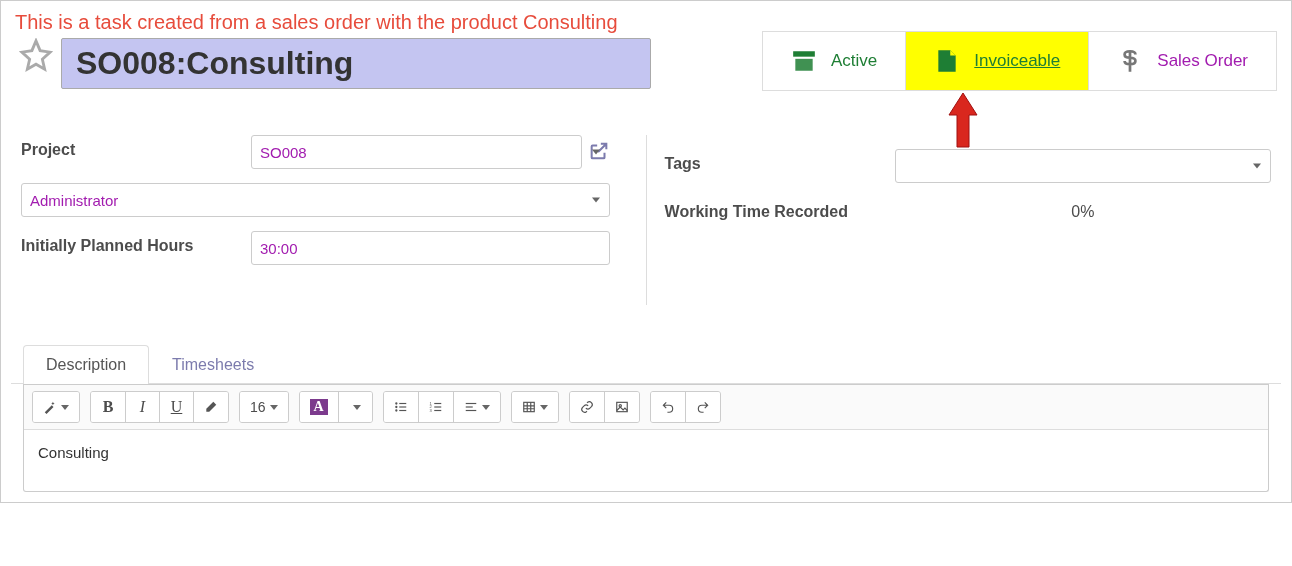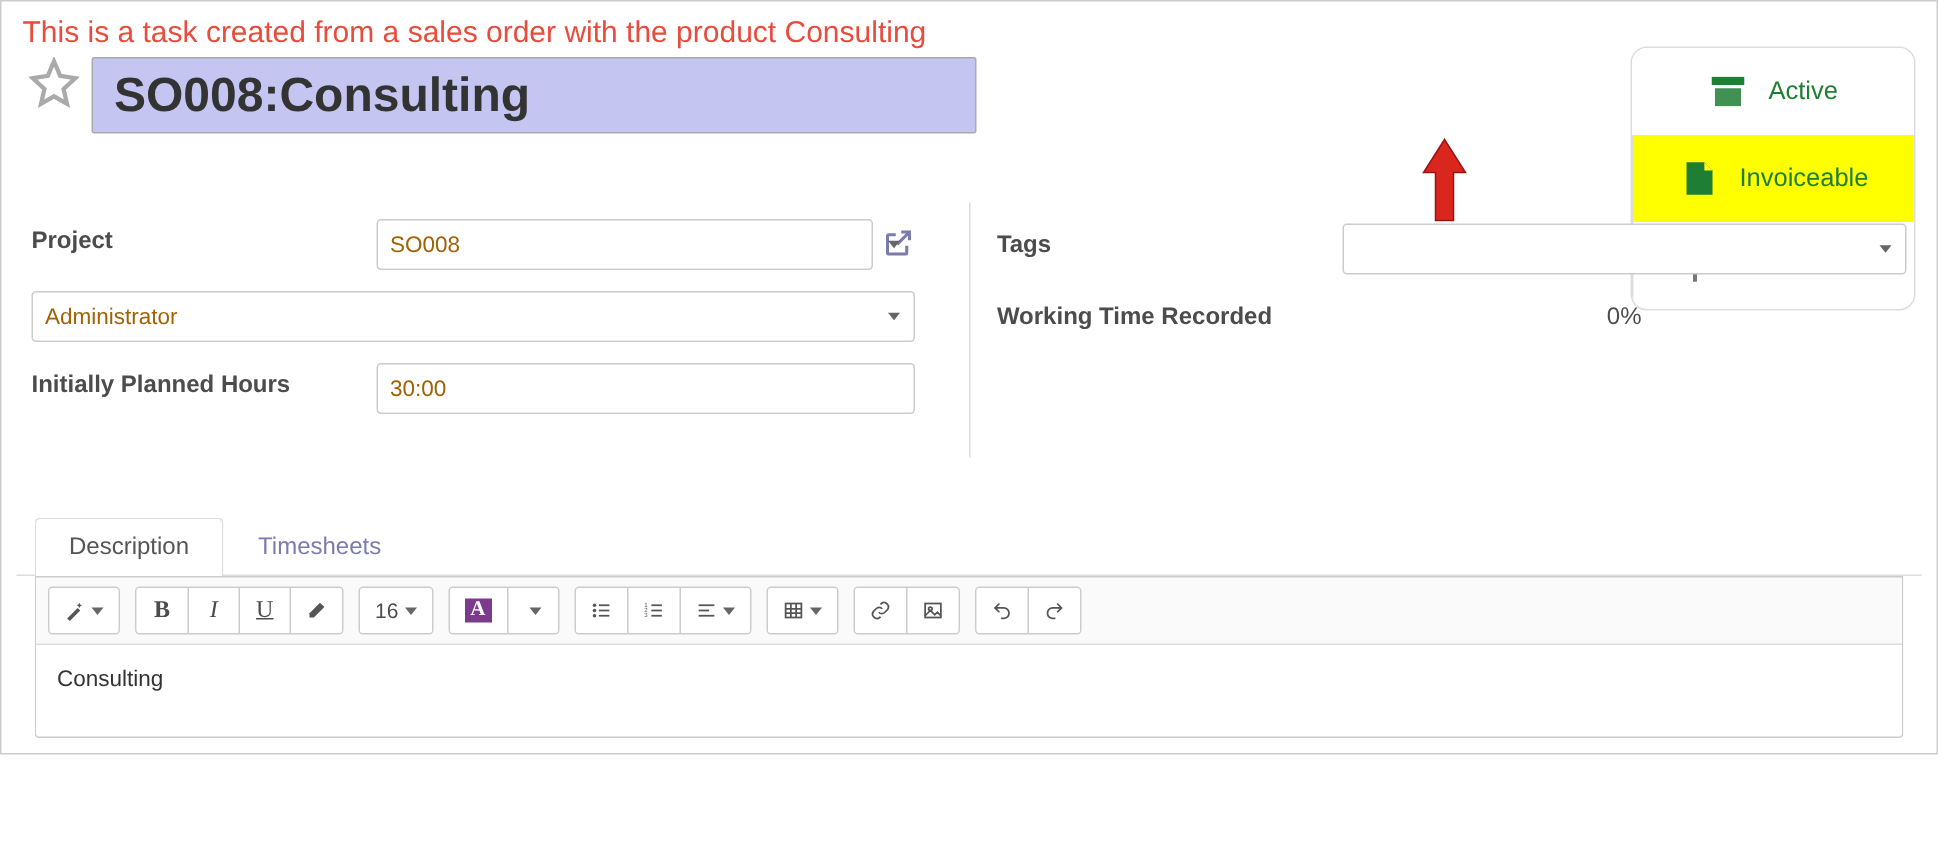--- a/index.html
+++ b/index.html
@@ -43,56 +43,55 @@
     color: #333;
     width: 590px;
     font-family: inherit;
   }
   .status-bar {
     position: absolute;
     right: 14px;
     top: 30px;
     display: flex;
     border: 1px solid #ddd;
-    border-radius: 11px;
+    border-radius: 0;
     overflow: hidden;
     background: #fff;
-    flex-direction: column;
   }
   .status-btn {
     display: flex;
     align-items: center;
     justify-content: center;
     gap: 14px;
     padding: 16px 28px;
     border-left: 1px solid #ddd;
     font-size: 17px;
     cursor: pointer;
   }
   .status-btn:first-child { border-left: none; }
   .status-btn.active-green { color: #1e7e34; background: #fff; }
-  .status-btn.invoiceable { background: #ffff00; color: #1e7e34; }
-  .status-btn.sales { color: #1d4ed8; }
+  .status-btn.invoiceable { background: #ffff00; color: #1e7e34; text-decoration: underline; }
+  .status-btn.sales { color: #a21caf; }
   .status-icon { width:26px; height:26px; display:inline-block; }
   .arrow-up {
     position: absolute;
     right: 308px;
     top: 90px;
     width: 40px;
     height: 60px;
   }
   .form-area {
     display: flex;
     margin-top: 46px;
     padding: 0 10px;
   }
   .col {
     width: 50%;
   }
-  .col.left { padding-right: 30px; margin-top: 11px; }
+  .col.left { padding-right: 30px; }
   .col.right { padding-left: 12px; }
   .frow {
     display: flex;
     align-items: flex-start;
     margin-bottom: 14px;
   }
   .flabel {
     width: 230px;
     font-weight: 700;
     font-size: 16px;
@@ -103,21 +102,21 @@
   .fcontrol { flex: 1; }
   .select, .input {
     width: 100%;
     height: 34px;
     border: 1px solid #ccc;
     border-radius: 3px;
     background: #fff;
     padding: 0 8px;
     font-size: 15px;
     font-family: inherit;
-    color: #a16207;
+    color: #a21caf;
   }
   .select-wrap {
     position: relative;
     display: flex;
     align-items: center;
     gap: 6px;
   }
   .select-wrap .select { padding-right: 26px; }
   .caret {
     position: absolute;

